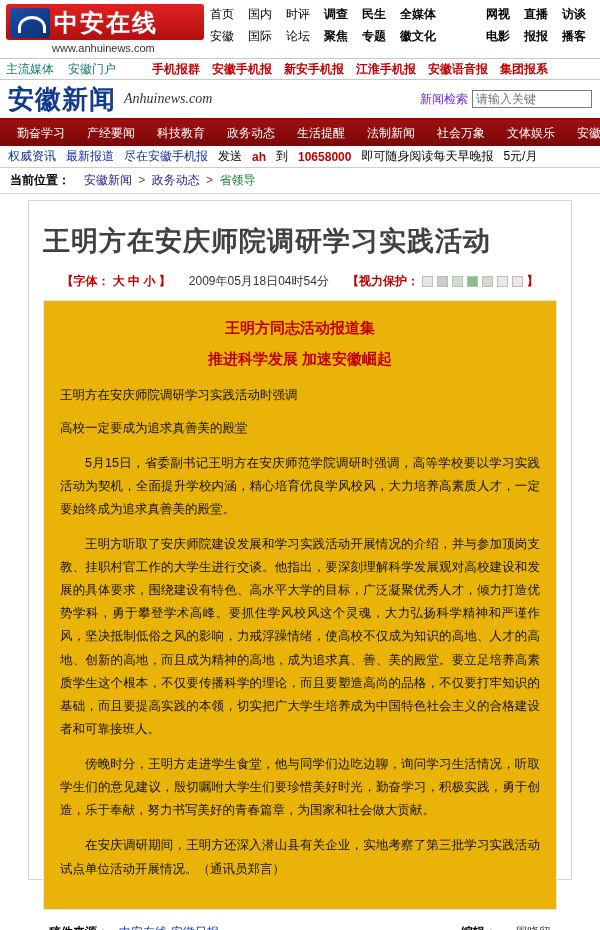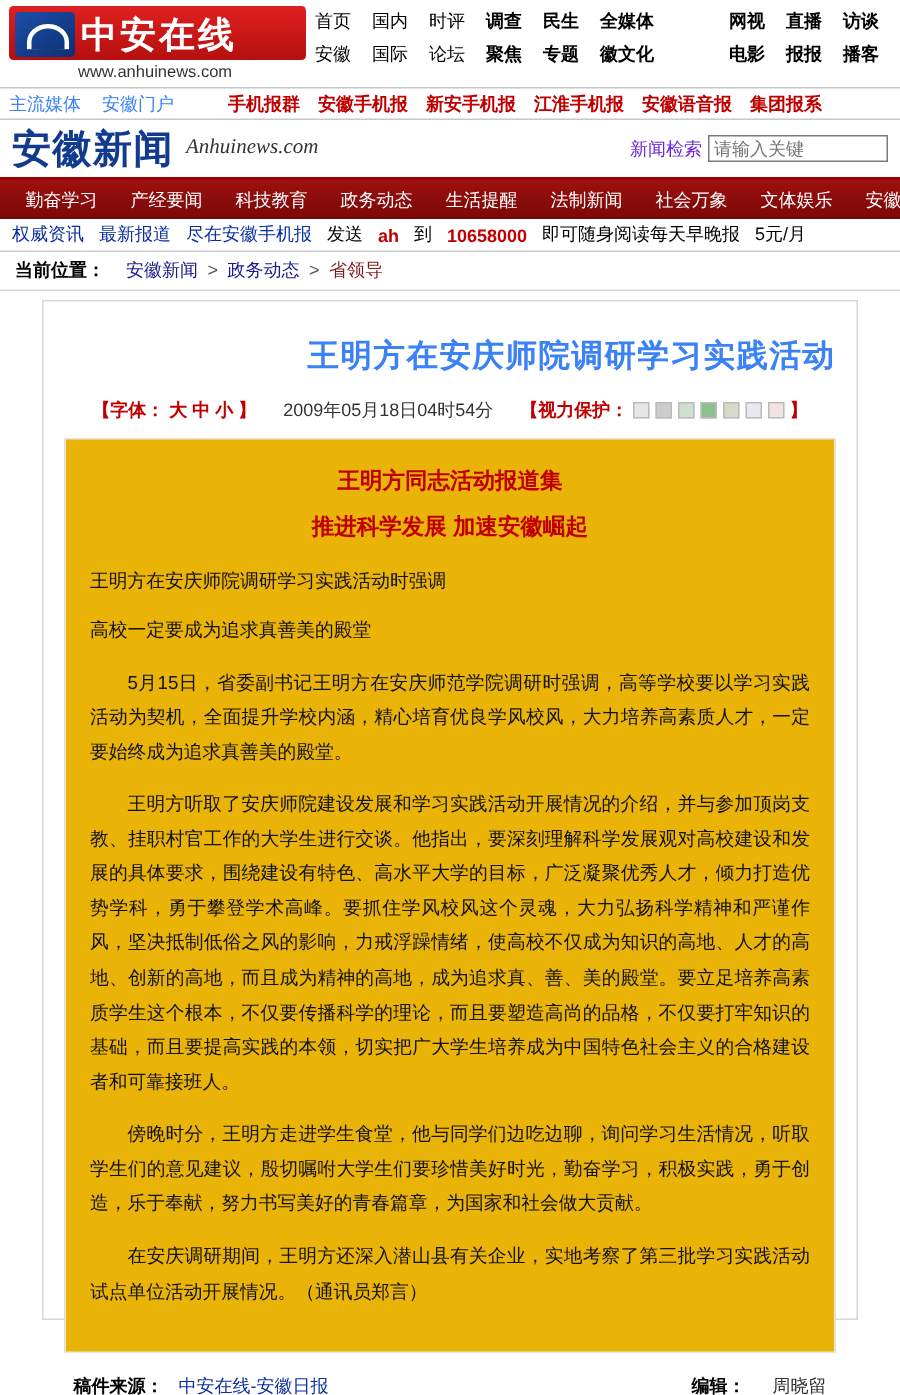--- a/index.html
+++ b/index.html
@@ -82,21 +82,21 @@
     border-bottom: 1px solid #c8c8c8;
     display: flex;
     align-items: center;
     font-size: 12px;
     padding: 0 6px;
     background: #fff;
   }
   .secondnav .left { display: flex; gap: 14px; color: #000; }
   .secondnav .right { display: flex; gap: 12px; margin-left: 36px; color: #c00000; font-weight: bold;}
   .secondnav a { text-decoration: none; }
-  .secondnav .left a { color: #3b82f6; }
+  .secondnav .left a { color: #0f766e; }
   .secondnav .right a { color: #c00000; }
 
   
   .titlebar {
     height: 40px;
     border-bottom: 2px solid #9c0000;
     display: flex;
     align-items: center;
     padding: 0 8px;
     background: #fff;
@@ -181,24 +181,24 @@
   
   .article {
     margin: 6px 28px 0 28px;
     border: 1px solid #d7d7d7;
     padding: 10px 14px 14px 14px;
     background: #fff;
     height: 680px;
     position: relative;
   }
   .art-title {
-    text-align: right;
-    font-size: 21px;
+    text-align: left;
+    font-size: 27px;
     font-weight: bold;
-    color: #3b82f6;
+    color: #404040;
     font-family: "DejaVu Sans", sans-serif;
     margin: 12px 0 14px 0;
     letter-spacing: 1px;
   }
   .art-meta {
     display: flex;
     align-items: center;
     justify-content: center;
     gap: 18px;
     font-size: 12px;
@@ -364,21 +364,21 @@
     <span class="black">5元/月</span>
   </div>
 
   <div class="breadcrumb">
     <span class="lbl">当前位置：</span>
     <span class="crumbs">
       <a href="#" style="color:#1a1a8c;text-decoration:none">安徽新闻</a>
       <span class="sep">&gt;</span>
       <a href="#" style="color:#1a1a8c;text-decoration:none">政务动态</a>
       <span class="sep">&gt;</span>
-      <a href="#" style="color:#7f1d1d;text-decoration:none">省领导</a>
+      <a href="#" style="color:#15803d;text-decoration:none">省领导</a>
     </span>
   </div>
 
   <div class="article">
 
     <h1 class="art-title">王明方在安庆师院调研学习实践活动</h1>
 
     <div class="art-meta">
       <span class="fontsize">
         <span>【字体：</span>

